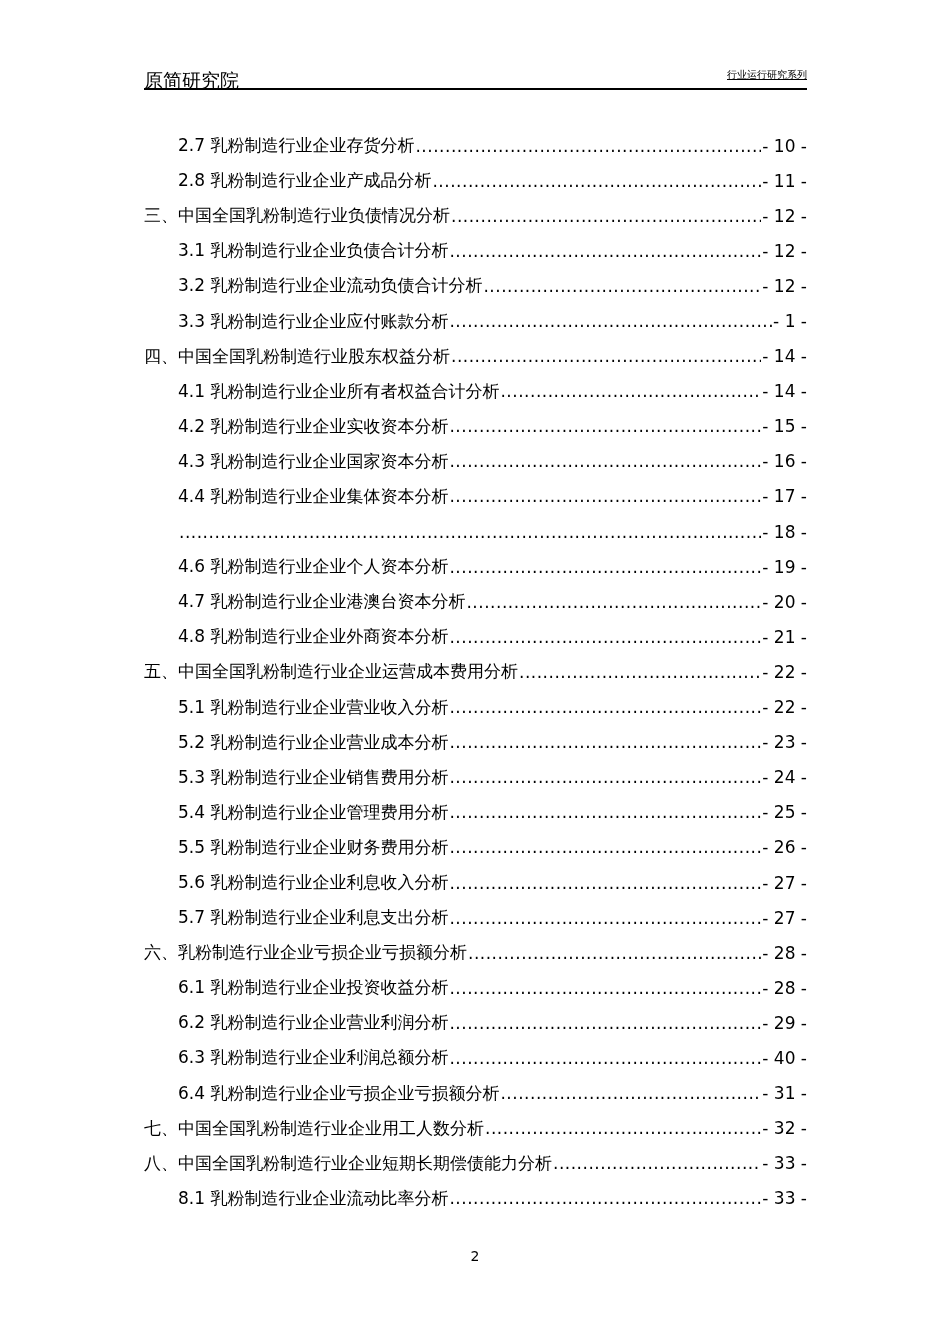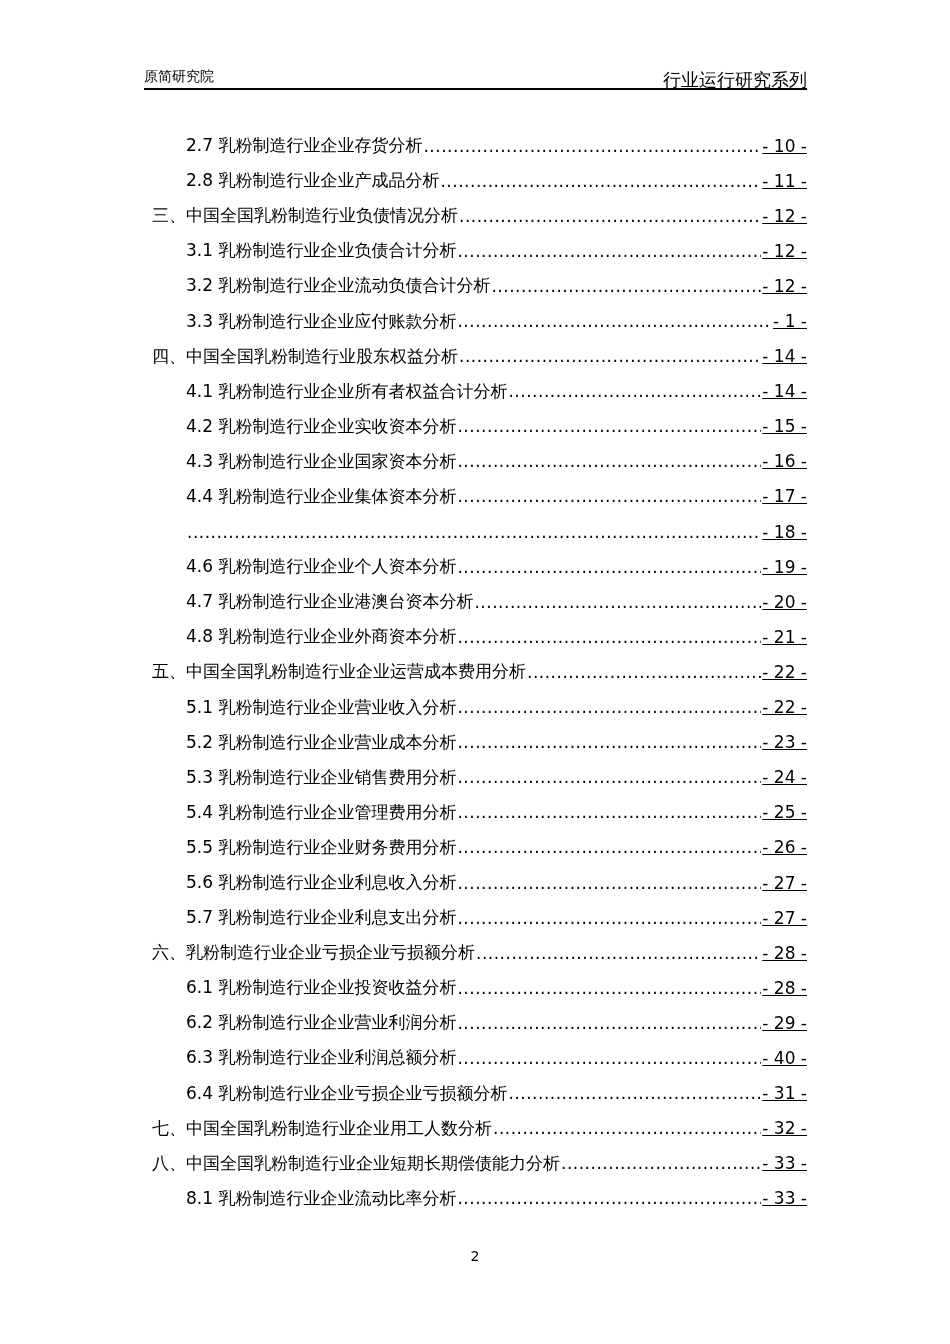--- a/index.html
+++ b/index.html
@@ -1,27 +1,27 @@
 <!DOCTYPE html>
 <html><head>
 <meta charset="utf-8">
 <style>
   html, body { margin:0; padding:0; background:#ffffff; }
   body { width:950px; height:1344px; position:relative; font-family:"DejaVu Sans","Liberation Sans",sans-serif; color:#000; overflow:hidden; }
   .header { position:absolute; left:144px; top:66px; width:663px; height:22px; border-bottom:2px solid #000; }
-  .header .left { position:absolute; left:0; top:2px; font-size:14px; }
-  .header .right { position:absolute; right:0; top:2px; font-size:18px; }
+  .header .left { position:absolute; left:0; top:2px; font-size:19px; }
+  .header .right { position:absolute; right:0; top:2px; font-size:10px;text-decoration:underline; }
   .toc { position:absolute; left:144px; top:128px; width:663px; }
-  .row { position:relative; height:35.1px; display:flex; align-items:center; font-size:17px; white-space:nowrap;margin-left:8px; }
+  .row { position:relative; height:35.1px; display:flex; align-items:center; font-size:17px; white-space:nowrap; }
   .row.l1 { padding-left:0; }
   .row.l2 { padding-left:34px; }
   .row .title { flex:0 0 auto; }
   .row .leader { flex:1 1 auto; overflow:hidden; height:20px; position:relative; margin:0 1px; }
   .row .leader::before { content:"................................................................................................................................................................................................"; position:absolute; left:0; bottom:0; font-size:17px; letter-spacing:0.5px; line-height:20px; }
-  .row .page { flex:0 0 auto;text-decoration:underline; }
+  .row .page { flex:0 0 auto; }
   .pagenum { position:absolute; left:0; width:950px; top:1248px; text-align:center; font-size:14px; }
 </style>
 </head>
 <body>
 
 <div class="header">
   <span class="left">原简研究院</span>
   <span class="right">行业运行研究系列</span>
 </div>
 

